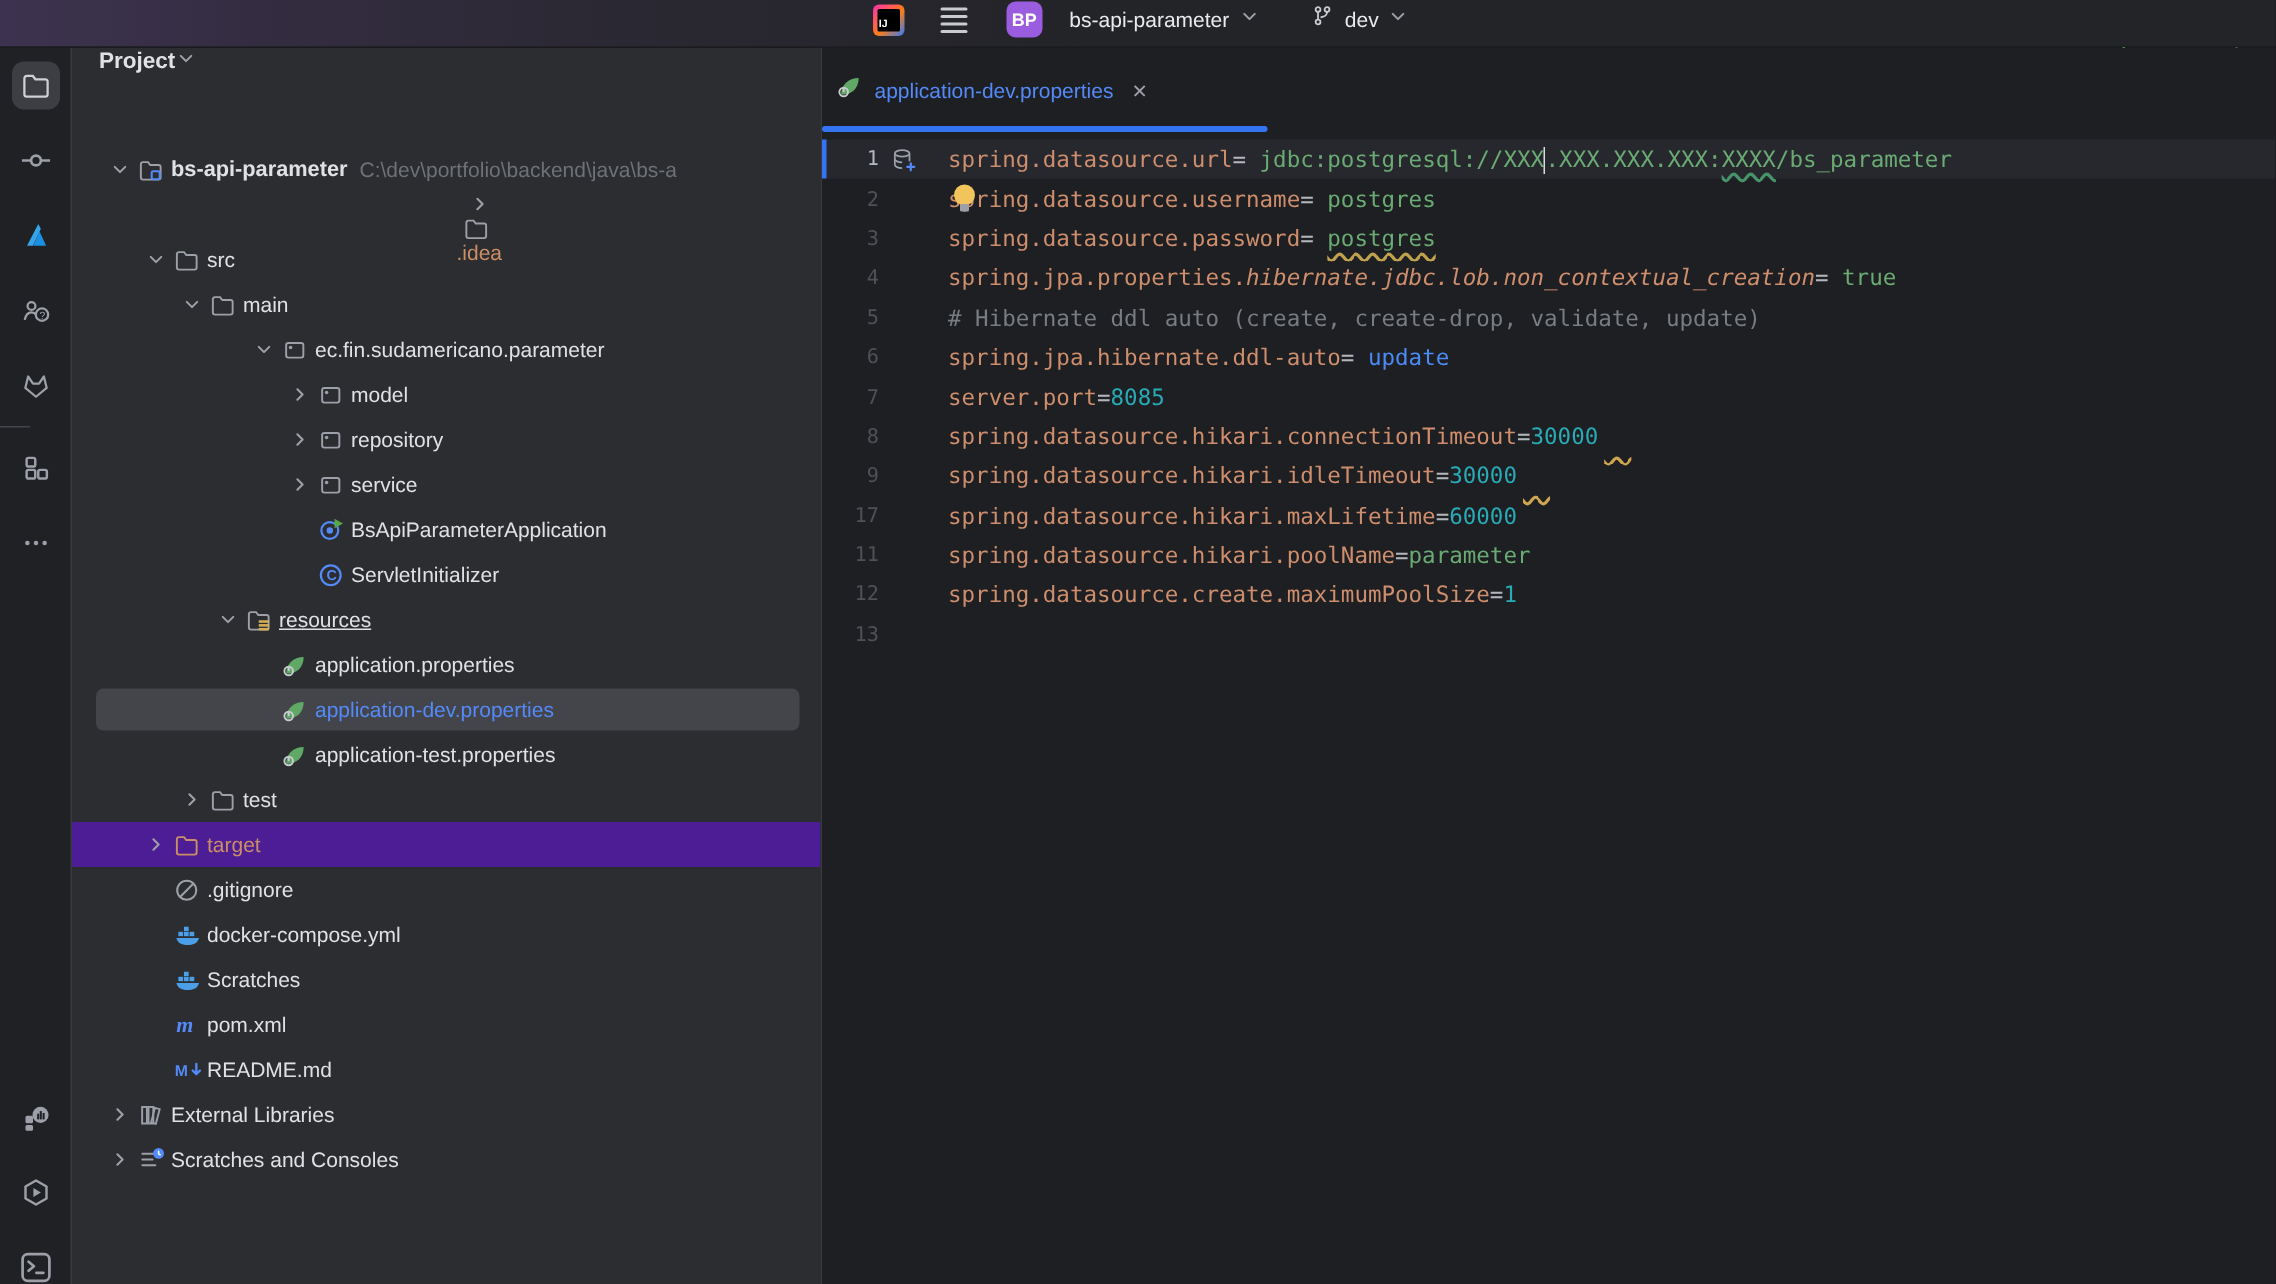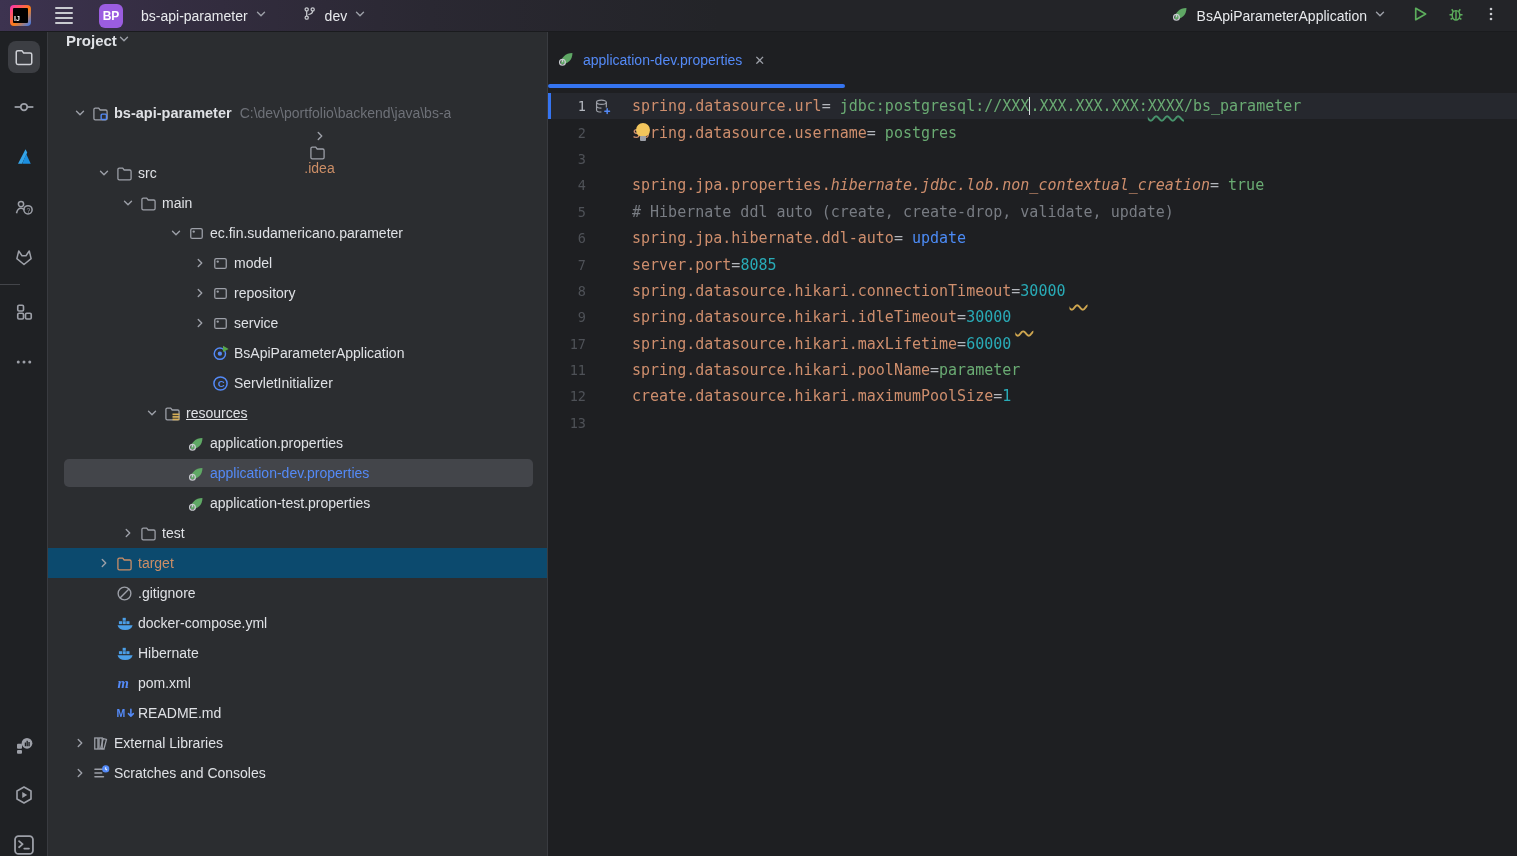--- a/index.html
+++ b/index.html
@@ -3,21 +3,21 @@
 <meta charset="utf-8">
 <style>
   * { box-sizing: border-box; margin: 0; padding: 0; }
   html,body { width:1517px; height:856px; background:#1E1F22; overflow:hidden;
     font-family:"Liberation Sans", sans-serif; }
   .app { position:relative; width:1517px; height:856px; background:#1E1F22; color:#DFE1E5; }
 
   
   .topbar { position:absolute; left:0; top:0; width:1517px; height:32px;
     background:linear-gradient(90deg,#3D3350 0px,#342D41 170px,#2A2832 430px,#232428 720px,#232428 100%);
-    border-bottom:1px solid #1A1B1E; display:flex; align-items:center; }
+    border-bottom:1px solid #1A1B1E; display:flex; align-items:center;flex-direction:column; }
   .tb-left { display:flex; align-items:center; gap:10px; padding-left:10px; }
   .ij-logo { width:21px; height:21px; border-radius:4px;
     background:linear-gradient(135deg,#FC2EB6 0%,#FD7E14 55%,#2E7BFF 100%); position:relative; }
   .ij-logo i { position:absolute; left:3px; top:3px; right:3px; bottom:3px; background:#000; border-radius:1px;
     font-style:normal; color:#fff; font-size:7px; font-weight:700; display:flex; align-items:flex-end; padding:1px; }
   .burger { width:30px; height:24px; display:flex; flex-direction:column; justify-content:center; gap:3px; padding:0 6px; margin-left:8px; }
   .burger b { display:block; height:2px; background:#C9CBD0; border-radius:1px; }
   .badge { width:24px; height:24px; border-radius:6px; background:#9B5DE0; color:#fff;
     font-size:12px; font-weight:700; display:flex; align-items:center; justify-content:center; margin-left:10px; }
   .tb-name { font-size:14px; color:#E8EAED; margin-left:2px; }
@@ -35,21 +35,21 @@
   .strip-bottom .strip-item:last-child { margin-bottom:-14px; }
 
   .panel { width:499px; background:#2B2D30; display:flex; flex-direction:column; overflow:hidden; }
   .panel-header { height:66px; display:flex; align-items:flex-start; padding-left:18px; gap:0; flex:none; }
   .panel-title { font-size:15px; font-weight:600; color:#DFE1E5; }
   .tree { flex:1; overflow:hidden; }
   .trow { position:relative; height:30px; display:flex; align-items:center; font-size:14px; white-space:nowrap; }
   .trow > * { position:relative; z-index:1; }
   .trow.selected::before { content:""; position:absolute; left:16px; right:14px; top:1px; bottom:1px;
     background:#43454A; border-radius:5px; z-index:0; }
-  .trow.excluded-row { background:#0c4a6e; }
+  .trow.excluded-row { background:#4c1d95; }
   .chev { width:24px; height:16px; display:inline-flex; align-items:center; justify-content:center; flex:none; }
   .ticon { width:22px; height:16px; display:inline-flex; align-items:center; flex:none; }
   .tlabel { color:#DFE1E5; }
   .tlabel.bold { font-weight:700; font-size:14.5px; }
   .tlabel.excluded-text { color:#CC8E66; }
   .tlabel.selected-blue { color:#548AF7; }
   .tsuffix { color:#6E7178; margin-left:8px; overflow:hidden; }
 
   
   .editor { flex:1; background:#1E1F22; border-left:1px solid #393B40; display:flex; flex-direction:column; overflow:hidden; }
@@ -509,21 +509,21 @@
               <svg width="18" height="18" viewBox="0 0 16 16">
                 <g fill="#4B9FE8">
                   <rect x="2.6" y="6.4" width="2.8" height="2.6"></rect>
                   <rect x="5.9" y="6.4" width="2.8" height="2.6"></rect>
                   <rect x="9.2" y="6.4" width="2.8" height="2.6"></rect>
                   <rect x="5.9" y="3.4" width="2.8" height="2.6"></rect>
                   <path d="M1.4 10h13.4c-.6 2.6-2.8 4.2-6.7 4.2S2 12.6 1.4 10z"></path>
                 </g>
               </svg>
             </span>
-            <span class="tlabel">Hibernate</span>
+            <span class="tlabel">Scratches</span>
           </div>
           <div class="trow" style="padding-left: 44px;">
             <span class="chev"></span>
             <span class="ticon">
               <svg width="18" height="18" viewBox="0 0 16 16">
                 <text x="1.4" y="12.4" font-size="13" font-style="italic" font-weight="bold" fill="#548AF7" font-family="Liberation Serif,serif">m</text>
               </svg>
             </span>
             <span class="tlabel">pom.xml</span>
           </div>
@@ -606,20 +606,21 @@
           </div>
           <div class="cline">
             <span class="lnum">2</span>
             <span class="gslot"></span>
             <span class="ctext"><span class="seg-k">spring.datasource.username</span><span class="seg-o">=</span><span class="seg-s"> postgres</span></span>
             <span class="bulb"></span>
           </div>
           <div class="cline">
             <span class="lnum">3</span>
             <span class="gslot"></span>
+            <span class="ctext"><span class="seg-k">spring.datasource.password</span><span class="seg-o">=</span><span class="seg-s"> </span><span class="seg-wy">postgres</span></span>
           </div>
           <div class="cline">
             <span class="lnum">4</span>
             <span class="gslot"></span>
             <span class="ctext"><span class="seg-k">spring.jpa.properties.</span><span class="seg-ki">hibernate.jdbc.lob.non_contextual_creation</span><span class="seg-o">=</span><span class="seg-s"> true</span></span>
           </div>
           <div class="cline">
             <span class="lnum">5</span>
             <span class="gslot"></span>
             <span class="ctext"><span class="seg-c"># Hibernate ddl auto (create, create-drop, validate, update)</span></span>
@@ -650,21 +651,21 @@
             <span class="ctext"><span class="seg-k">spring.datasource.hikari.maxLifetime</span><span class="seg-o">=</span><span class="seg-n">60000</span></span>
           </div>
           <div class="cline">
             <span class="lnum">11</span>
             <span class="gslot"></span>
             <span class="ctext"><span class="seg-k">spring.datasource.hikari.poolName</span><span class="seg-o">=</span><span class="seg-s">parameter</span></span>
           </div>
           <div class="cline">
             <span class="lnum">12</span>
             <span class="gslot"></span>
-            <span class="ctext"><span class="seg-k">create.datasource.hikari.maximumPoolSize</span><span class="seg-o">=</span><span class="seg-n">1</span></span>
+            <span class="ctext"><span class="seg-k">spring.datasource.create.maximumPoolSize</span><span class="seg-o">=</span><span class="seg-n">1</span></span>
           </div>
           <div class="cline">
             <span class="lnum">13</span>
             <span class="gslot"></span>
             <span class="ctext"></span>
           </div>
         </div>
     </div>
   </div>
 </div>

